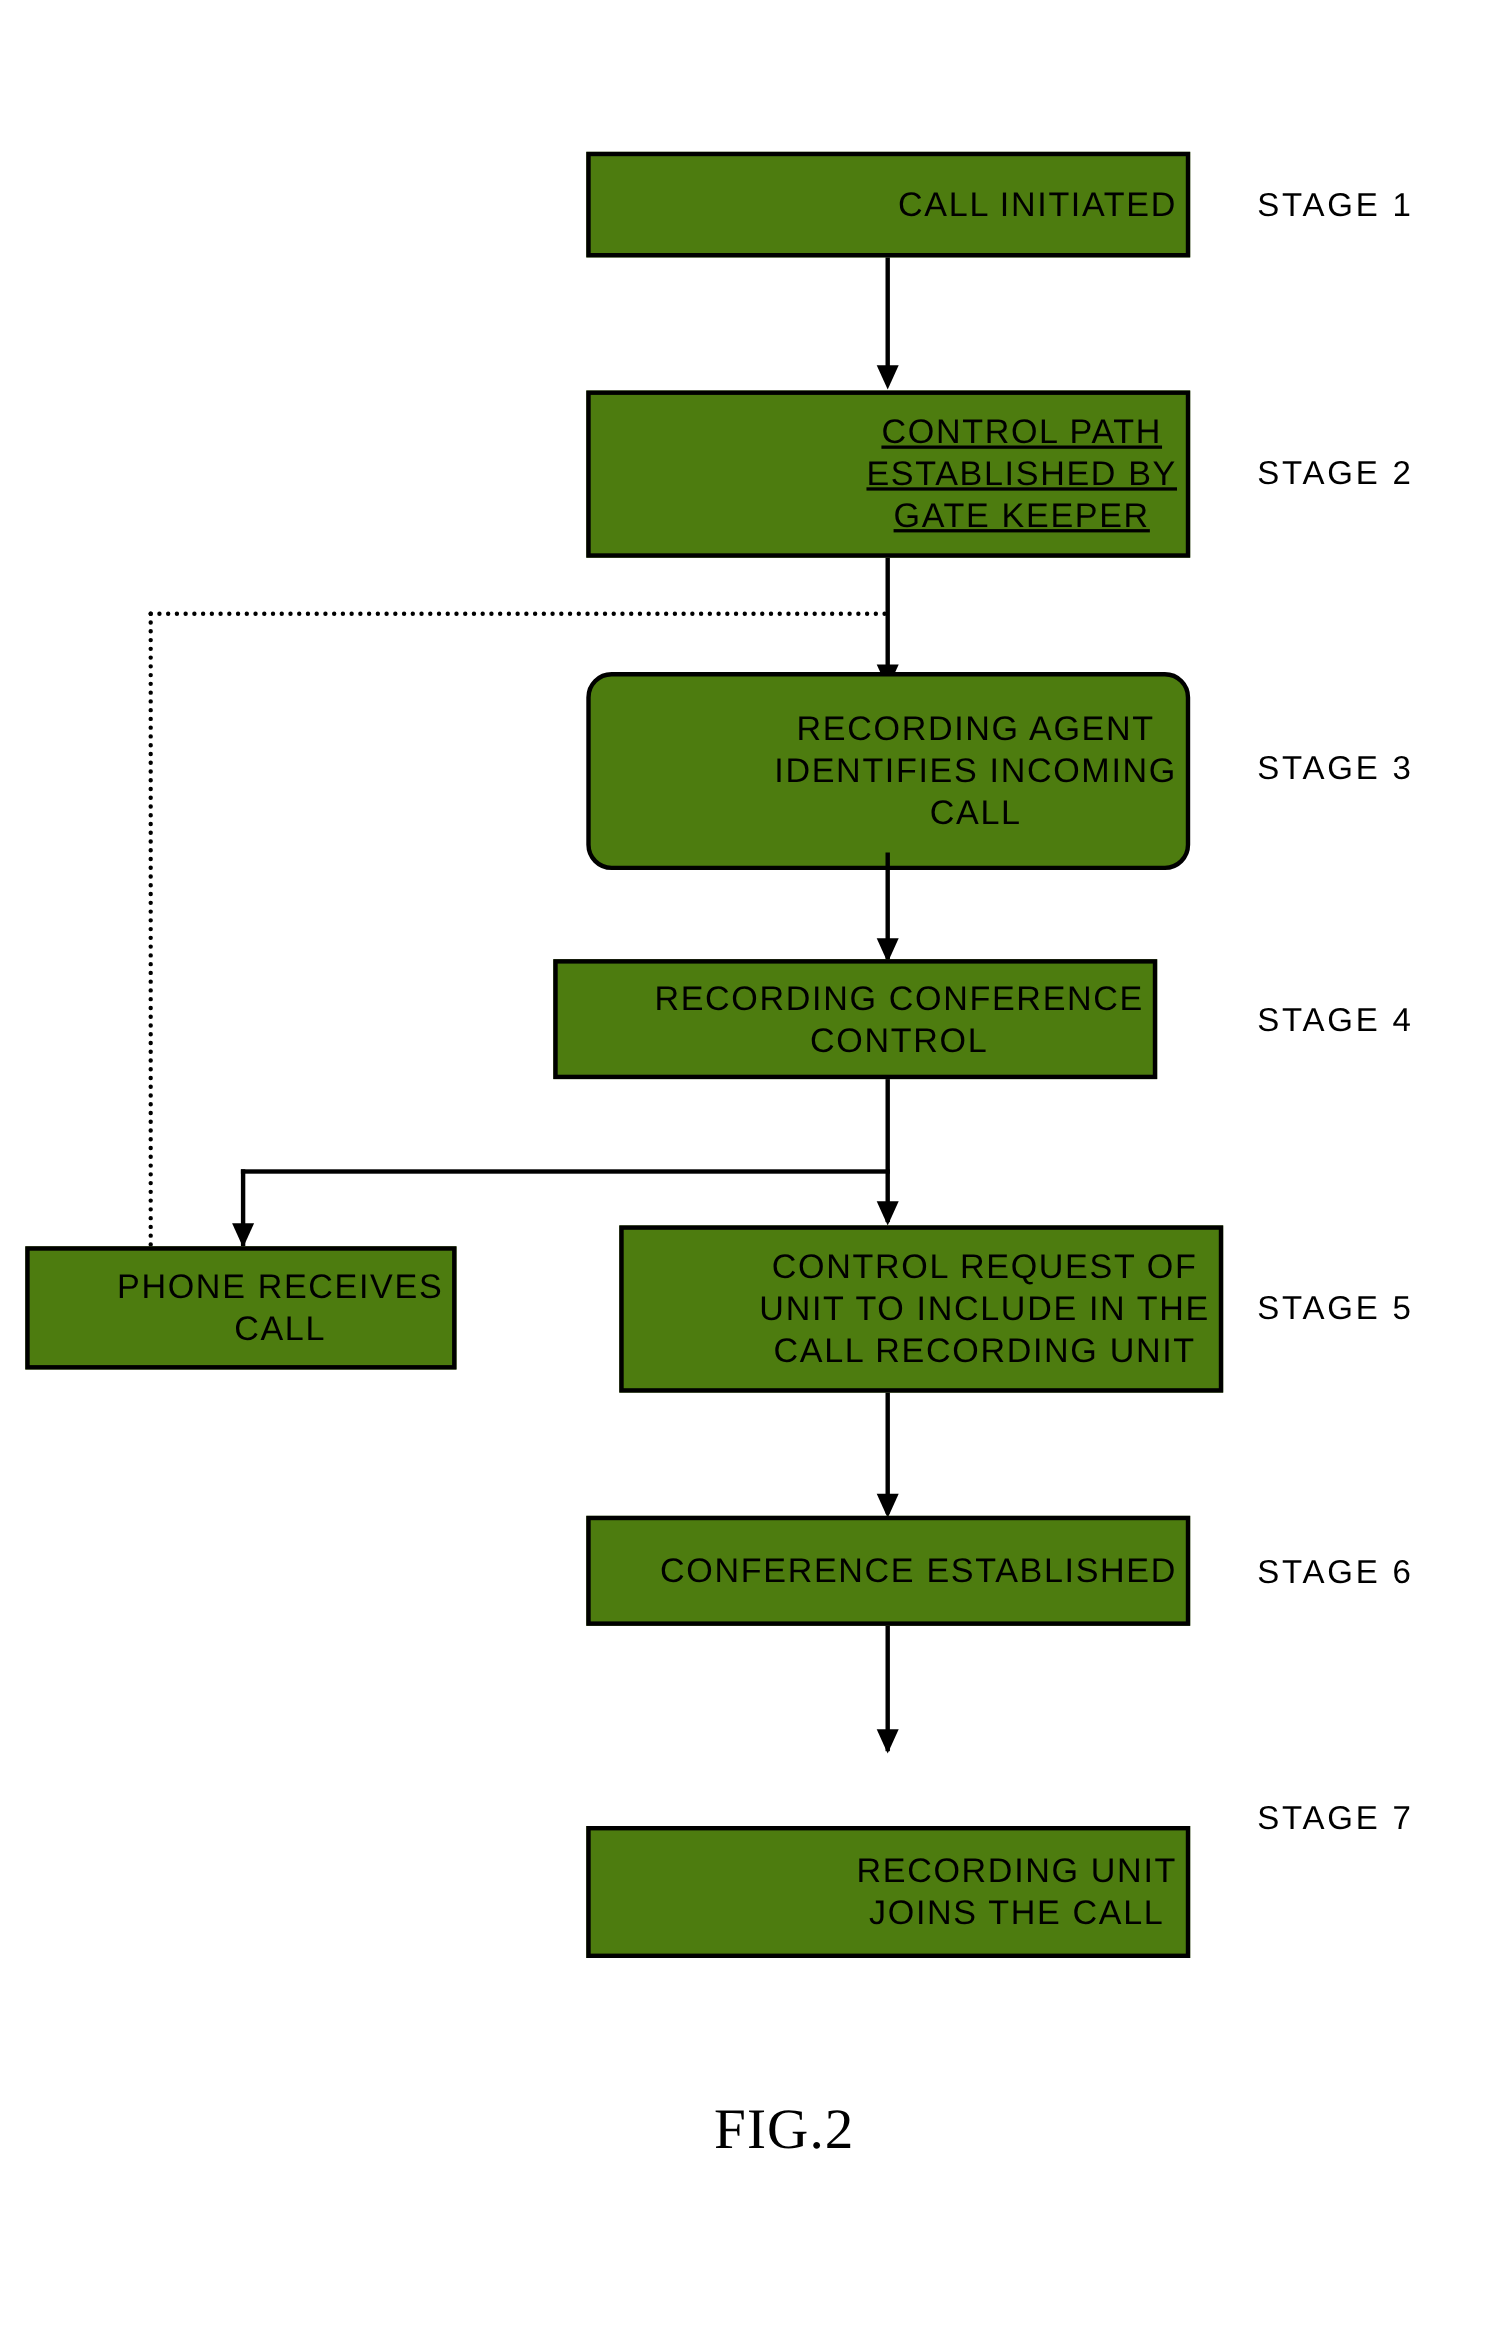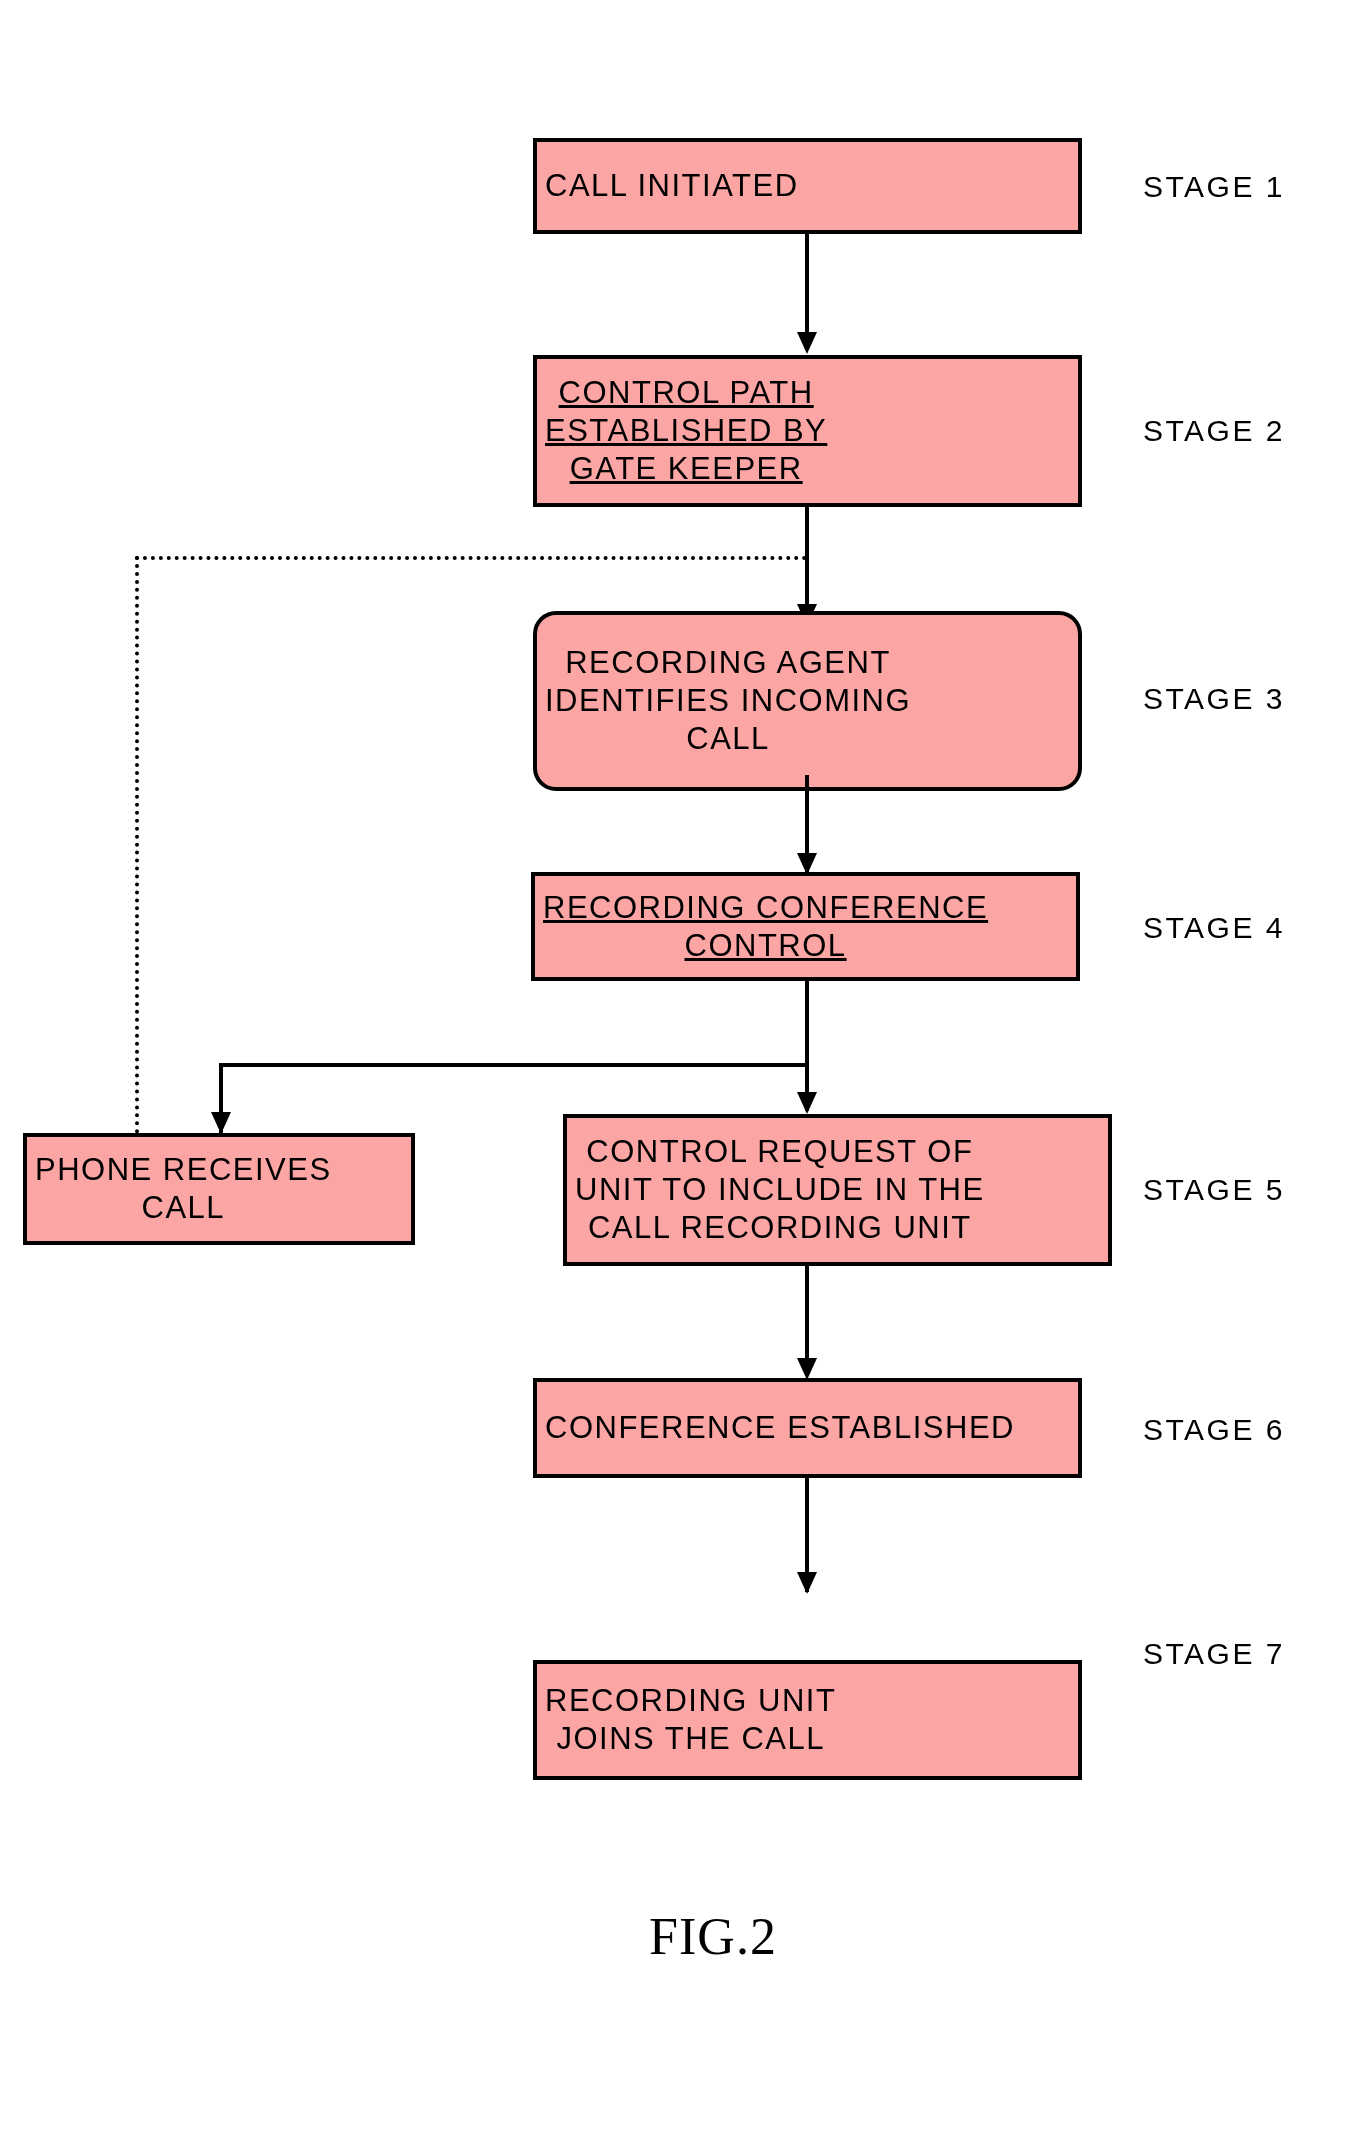--- a/index.html
+++ b/index.html
@@ -14,24 +14,24 @@
     background: #ffffff;
     overflow: hidden;
     font-family: "Liberation Sans", sans-serif;
   }
 
   
   .box {
     position: absolute;
     box-sizing: border-box;
     border: 4px solid #000000;
-    background: #fca5a5;
+    background: #4d7c0f;
     display: flex;
     align-items: center;
-    justify-content: flex-start;
+    justify-content: flex-end;
     text-align: center;
   }
   .box .box-text {
     font-family: "Liberation Sans", sans-serif;
     font-size: 31px;
     line-height: 1.22;
     letter-spacing: 1.5px;
     color: #000000;
     white-space: pre-line;
     padding: 0 8px;
@@ -120,21 +120,21 @@
   <div class="box" style="left:533px; top:611px; width:549px; height:180px;border-radius:23px;">
     <div class="box-text">RECORDING  AGENT
 IDENTIFIES  INCOMING
 CALL</div>
   </div>
   <div class="stage-label" style="left:1143px; top:682px;">STAGE  3</div>
 
   <div class="vline" style="left:805px; top:775px; height:97px;"></div>
   <div class="arrowhead-down" style="left:797px; top:853px;"></div>
 
-  <div class="box" style="left:531px; top:872px; width:549px; height:109px;text-decoration:underline;">
+  <div class="box" style="left:503px; top:872px; width:549px; height:109px;">
     <div class="box-text">RECORDING  CONFERENCE
 CONTROL</div>
   </div>
   <div class="stage-label" style="left:1143px; top:911px;">STAGE  4</div>
 
   <div class="vline" style="left:805px; top:981px; height:130px;"></div>
   <div class="arrowhead-down" style="left:797px; top:1092px;"></div>
 
   <div class="hline" style="left:219px; top:1063px; width:590px;"></div>
   <div class="vline" style="left:219px; top:1063px; height:70px;"></div>

